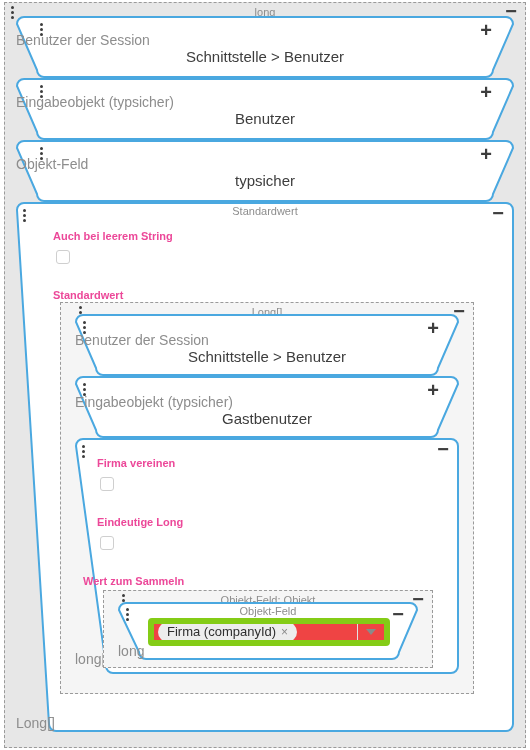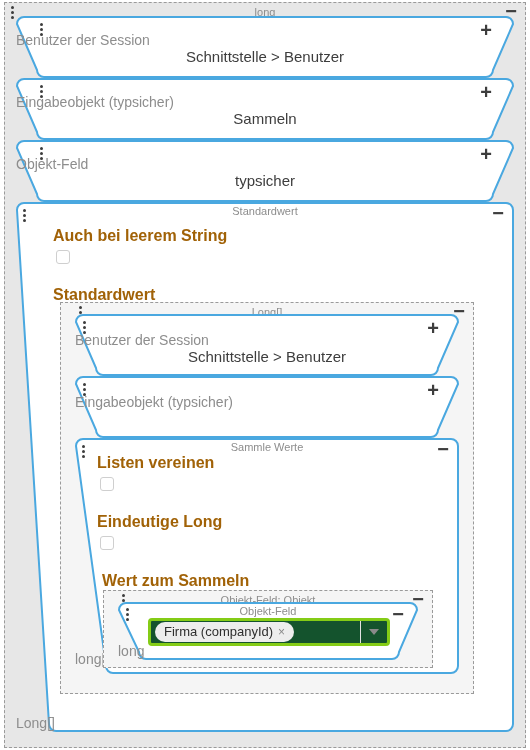--- a/index.html
+++ b/index.html
@@ -91,41 +91,41 @@
     left:0;right:0;
     text-align:center;
     font-size:15px;
     color:#3d3d3d;
     line-height:18px;
   }
 
   
   .field-label{
     position:absolute;
-    font-size:16px;
-    color:#a16207;
+    font-size:11px;
+    color:#ec4899;
     font-weight:600;
     line-height:14px;
     white-space:nowrap;
   }
   .checkbox{
     position:absolute;
     width:14px;height:14px;
     border:1px solid #cfcfcf;
     border-radius:3px;
     background:#fff;
     box-sizing:border-box;
   }
 
   .select-ctl{
     position:absolute;
     box-sizing:border-box;
-    border:3px solid #84cc16;
+    border:6px solid #84cc16;
     border-radius:4px;
-    background:#14532d;
+    background:#ef4444;
     display:flex;
     align-items:center;
   }
   .select-values{
     flex:1 1 auto;
     display:flex;
     align-items:center;
     padding:0 4px;
     height:100%;
     overflow:hidden;
@@ -198,21 +198,21 @@
     <path d="M8,1 H490 A7,7 0 0 1 497,8 L477,54 A7,7 0 0 1 470,61 H28 A7,7 0 0 1 21,54 L1,8 A7,7 0 0 1 8,1 Z" fill="#ffffff" stroke="#4aa8e0" stroke-width="2"></path>
   </svg>
   <div class="node-inner">
     <div class="handle" style="left:24px;top:7px;">
       <i></i>
         <i></i>
         <i></i>
     </div>
     <div class="pm plus" style="right:22px;top:4px;">+</div>
     <div class="node-sub" style="top:18px;">Eingabeobjekt (typsicher)</div>
-    <div class="node-main" style="top:32px;">Sammeln</div>
+    <div class="node-main" style="top:32px;">Benutzer</div>
   </div>
 </div>
 
 <div class="node" style="left:16px;top:140px;width:498px;height:62px;">
   <svg width="498" height="62" viewBox="0 0 498 62">
     <path d="M8,1 H490 A7,7 0 0 1 497,8 L477,54 A7,7 0 0 1 470,61 H28 A7,7 0 0 1 21,54 L1,8 A7,7 0 0 1 8,1 Z" fill="#ffffff" stroke="#4aa8e0" stroke-width="2"></path>
   </svg>
   <div class="node-inner">
     <div class="handle" style="left:24px;top:7px;">
       <i></i>
@@ -277,46 +277,46 @@
     <path d="M8,1 H376 A7,7 0 0 1 383,8 L363,54 A7,7 0 0 1 356,61 H28 A7,7 0 0 1 21,54 L1,8 A7,7 0 0 1 8,1 Z" fill="#ffffff" stroke="#4aa8e0" stroke-width="2"></path>
   </svg>
   <div class="node-inner">
     <div class="handle" style="left:8px;top:7px;">
       <i></i>
         <i></i>
         <i></i>
     </div>
     <div class="pm plus" style="right:20px;top:4px;">+</div>
     <div class="node-sub" style="top:20px;">Eingabeobjekt (typsicher)</div>
+    <div class="node-main" style="top:34px;">Gastbenutzer</div>
   </div>
 </div>
 
 <div class="node" style="left:75px;top:438px;width:384px;height:244px;">
   <svg width="384" height="244" viewBox="0 0 384 244">
     <path d="M8,1 H376 A7,7 0 0 1 383,8 V228 A7,7 0 0 1 376,235 H38 A7,7 0 0 1 31,228 L1,8 A7,7 0 0 1 8,1 Z" fill="#ffffff" stroke="#4aa8e0" stroke-width="2"></path>
   </svg>
   <div class="node-inner">
     <div class="handle" style="left:7px;top:7px;">
       <i></i>
         <i></i>
         <i></i>
     </div>
     <div class="pm minus" style="right:10px;top:1px;">−</div>
-    <div class="node-title">Sammle Werte</div>
     <div class="node-sub" style="top:215px;">long[]</div>
   </div>
 </div>
 
-<div class="field-label" style="left:97px;top:456px;">Listen vereinen</div>
+<div class="field-label" style="left:97px;top:456px;">Firma vereinen</div>
 <div class="checkbox" style="left:100px;top:477px;"></div>
 
 <div class="field-label" style="left:97px;top:515px;">Eindeutige Long</div>
 <div class="checkbox" style="left:100px;top:536px;"></div>
 
-<div class="field-label" style="left:102px;top:574px;">Wert zum Sammeln</div>
+<div class="field-label" style="left:83px;top:574px;">Wert zum Sammeln</div>
 
 <div class="dashed-box light" style="left:103px;top:590px;width:330px;height:78px;">
   <span class="box-caption" style="top:3px;">Objekt-Feld: Objekt</span>
   <div class="handle" style="left:18px;top:3px;">
     <i></i>
       <i></i>
       <i></i>
   </div>
   <div class="pm minus" style="right:8px;top:-2px;">−</div>
 </div>

